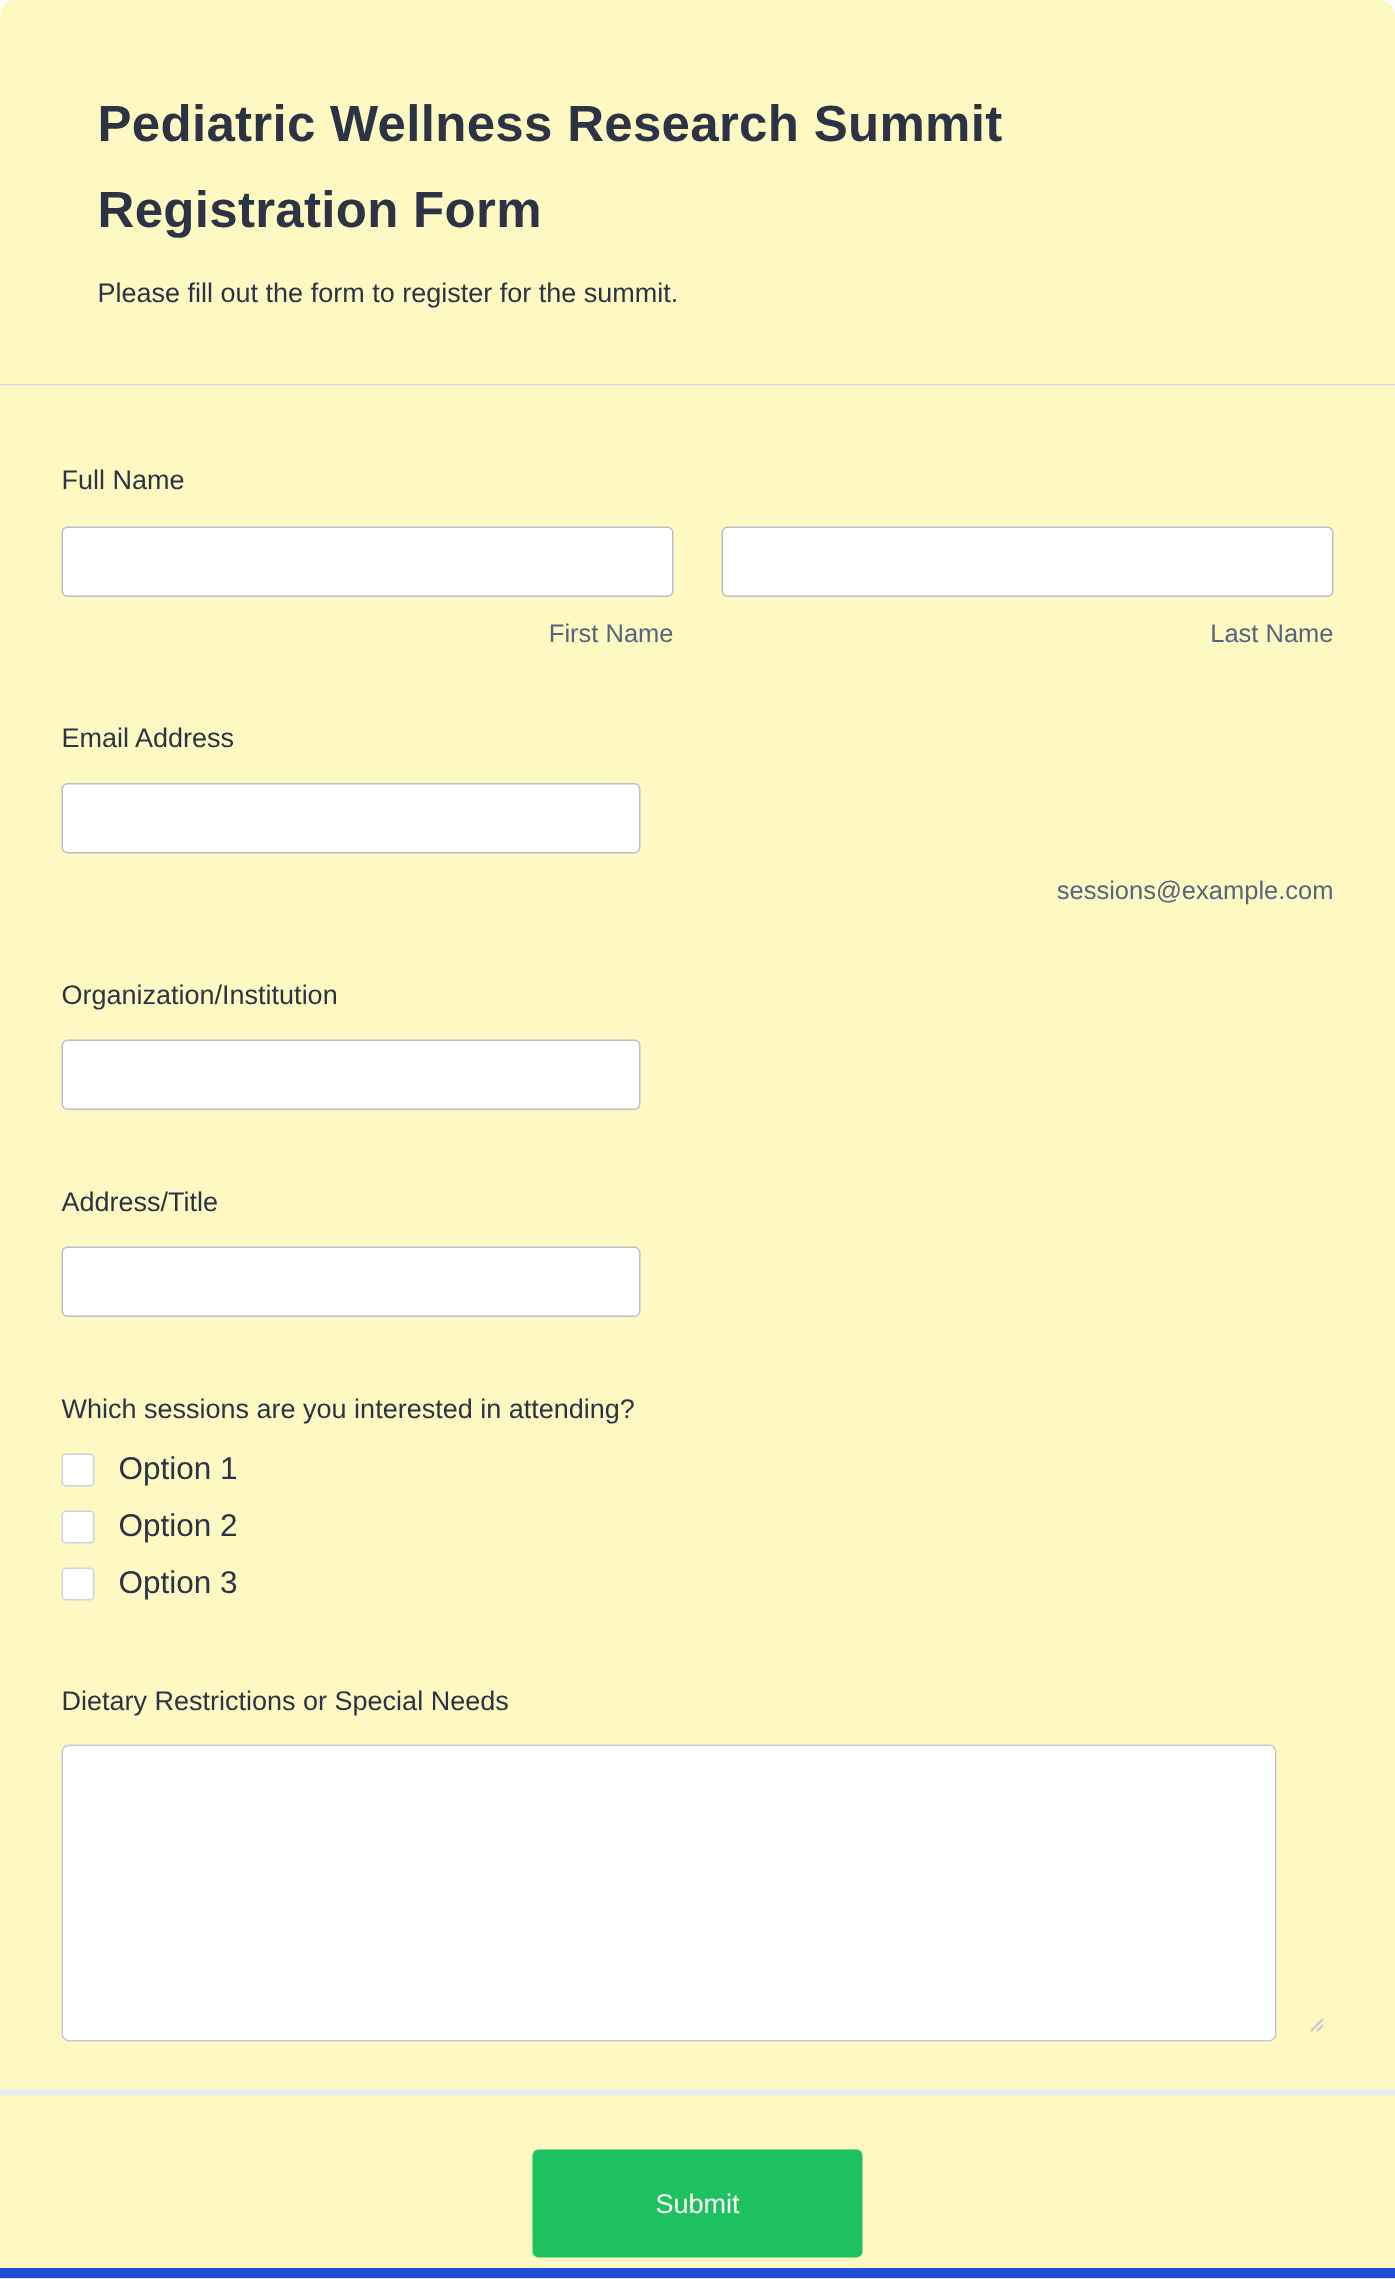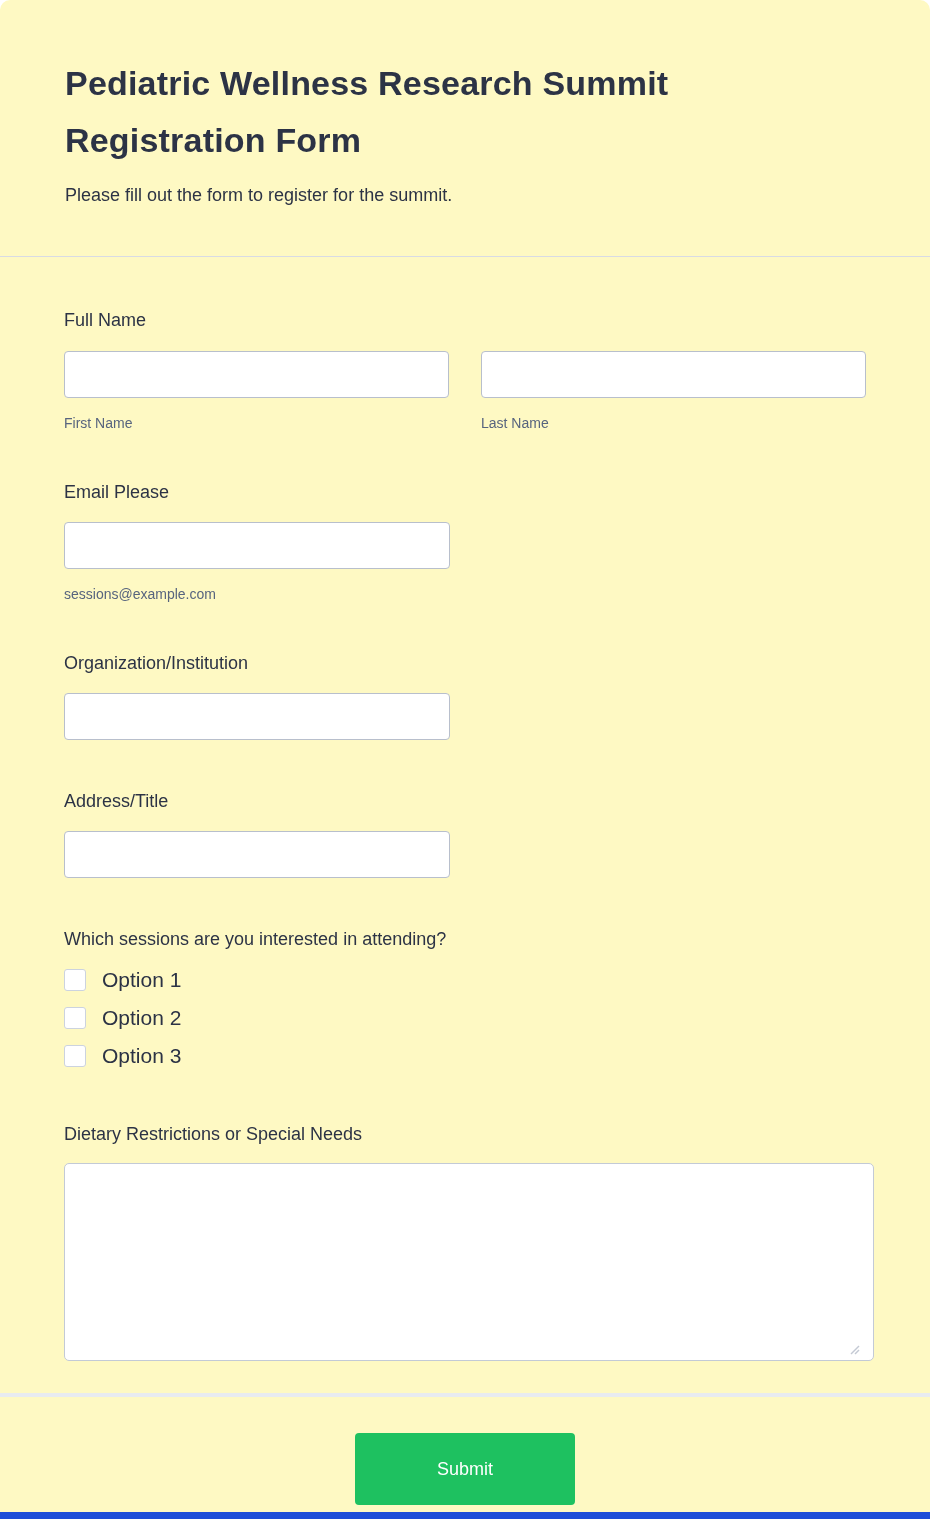--- a/index.html
+++ b/index.html
@@ -32,21 +32,21 @@
   }
   .page-subtitle {
     margin-top: 16px;
     font-size: 18px;
     line-height: 21px;
     font-weight: 400;
     color: #2c3345;
   }
 
   
-  .form-body { padding: 0 64px; }
+  .form-body { padding: 0 41px; }
 
   .field-label {
     font-size: 18px;
     line-height: 22px;
     font-weight: 500;
     color: #2c3345;
   }
   .mt-52 { margin-top: 52px; }
   .mt-50 { margin-top: 50px; }
   .mt-56 { margin-top: 56px; }
@@ -66,24 +66,25 @@
     background: #ffffff;
     font-family: inherit;
     font-size: 16px;
     color: #2c3345;
     padding: 0 10px;
     outline: none;
   }
   .text-input.short { width: 386px; margin-top: 19px; }
   .sublabel {
     margin-top: 17px;
-    font-size: 14px;
+    font-size: 17px;
     line-height: 16px;
     color: #57647e;
     font-weight: 400;
+    text-align: right;
   }
 
   
   .checkbox-list { margin-top: 19px; }
   .checkbox-row {
     display: flex;
     align-items: center;
     margin-bottom: 16px;
     cursor: pointer;
   }
@@ -179,21 +180,21 @@
           <input type="text" class="text-input" value="" style="">
         </div>
       </div>
       <div class="name-row" style="margin-top:0;">
         <div class="sublabel">First Name</div>
         <div class="sublabel">Last Name</div>
       </div>
     </div>
 
     <div>
-      <div class="field-label mt-50">Email Please</div>
+      <div class="field-label mt-50">Email Address</div>
       <input type="text" class="text-input short" value="" style="">
       <div class="sublabel">sessions@example.com</div>
     </div>
 
     <div>
       <div class="field-label mt-50">Organization/Institution</div>
       <input type="text" class="text-input short" value="" style="">
     </div>
 
     <div>

